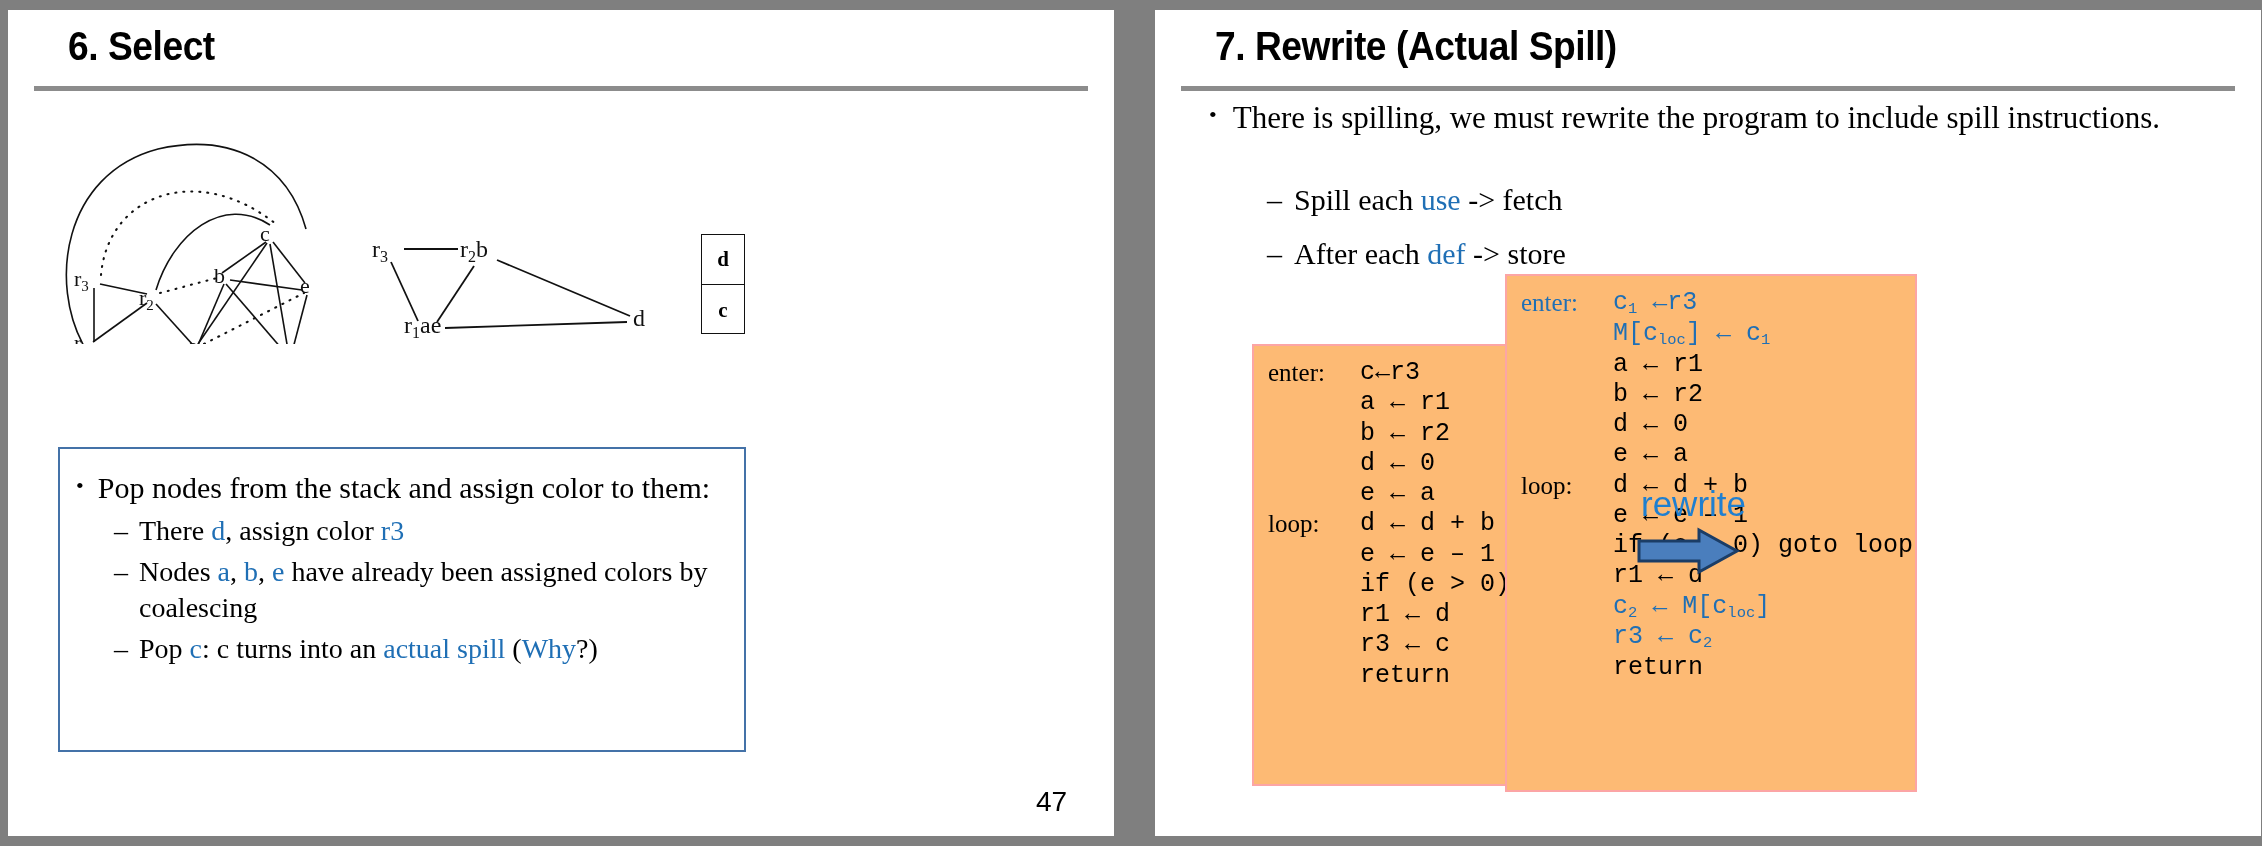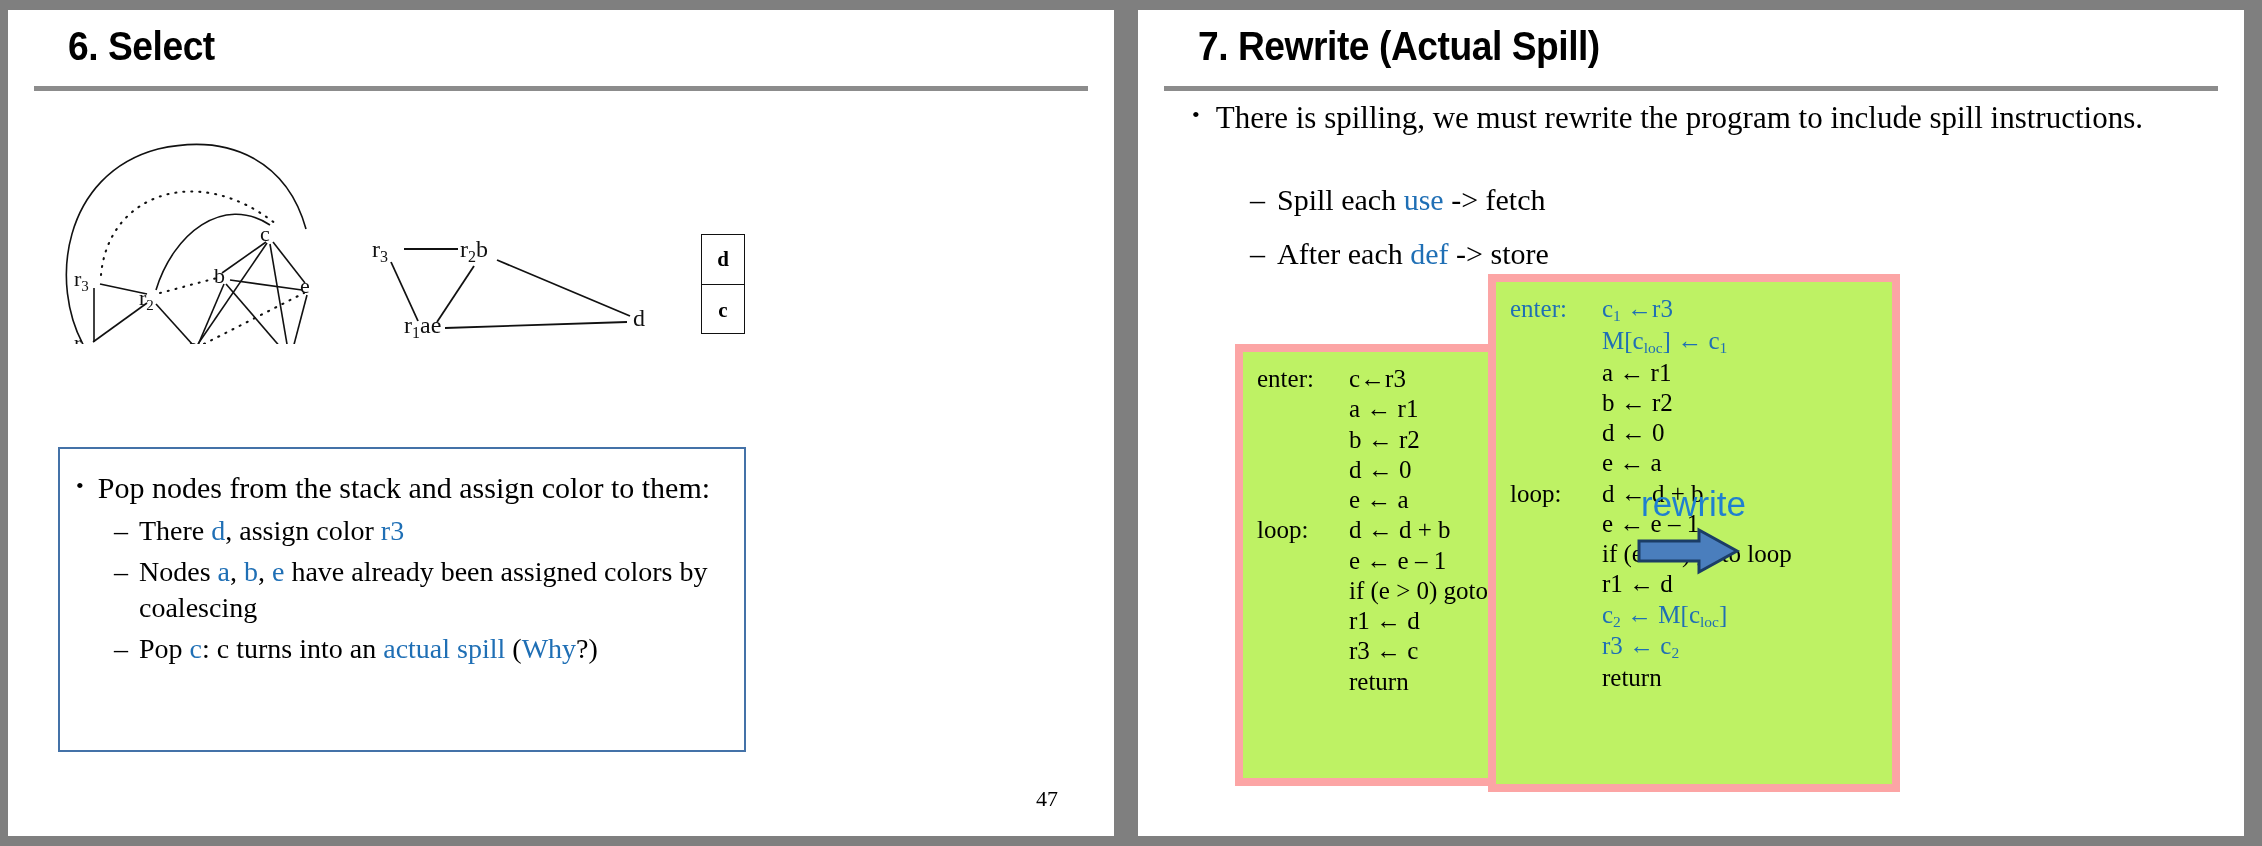--- a/index.html
+++ b/index.html
@@ -5,21 +5,21 @@
   html,body{margin:0;padding:0;}
   body{
     width:2262px;height:846px;
     background:#7f7f7f;
     font-family:"Liberation Serif", serif;
     overflow:hidden;
   }
   .deck{
     position:absolute;inset:0;
     display:flex;
-    gap:22px;
+    gap:39px;
     padding:10px 16px 10px 0;
     box-sizing:border-box;
   }
   .slide{
     position:relative;
     background:#ffffff;
     width:1106px;
     height:826px;
     overflow:hidden;
     flex:0 0 auto;
@@ -105,54 +105,54 @@
   .rb2{
     position:absolute;left:112px;
     font-size:30px;line-height:1.3;color:#000;
     display:flex;gap:12px;align-items:flex-start;
     white-space:nowrap;
   }
 
   
   .codebox{
     position:absolute;
-    border:8px solid #fca5a5;
-    box-sizing:border-box;
-    background:#bef264;
+    border:2px solid #fca5a5;
+    box-sizing:border-box;
+    background:#fdba74;
   }
   .codebox.before{left:97px;top:334px;width:406px;height:442px;padding:12px 0 0 14px;}
   .codebox.after{left:350px;top:264px;width:412px;height:518px;padding:12px 0 0 14px;}
   .cline{
     display:flex;
     font-size:25px;
     line-height:1.21;
     color:#000;
     white-space:nowrap;
   }
   .cline .lbl{width:92px;flex:0 0 92px;}
-  .cline .ins{flex:1;}
+  .cline .ins{flex:1;font-family:Liberation Mono, monospace;}
   .cline.b .ins, .cline.b .lbl{color:#1f6fb5;}
   sub{font-size:0.62em;vertical-align:-0.26em;}
 
   
   .rewrite-label{
     position:absolute;
     left:1641px;top:484px;
     font-family:"Liberation Sans", sans-serif;
     font-size:35px;
     color:#1f7fd0;
     white-space:nowrap;
   }
   .arrow-wrap{position:absolute;left:1637px;top:527px;}
 
   
   .pagenum{
     position:absolute;
-    font-family:Liberation Serif, serif;
-    font-size:22px;
+    font-family:Liberation Sans, sans-serif;
+    font-size:28px;
     color:#000;
   }
   .pagenum.left{left:1028px;top:776px;}
   .pagenum.right{left:1112px;top:783px;}
 </style>
 </head>
 <body>
 
 <div class="deck">
 

